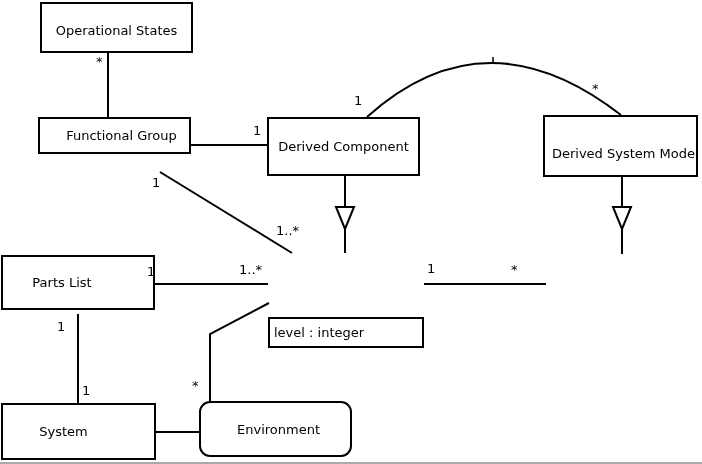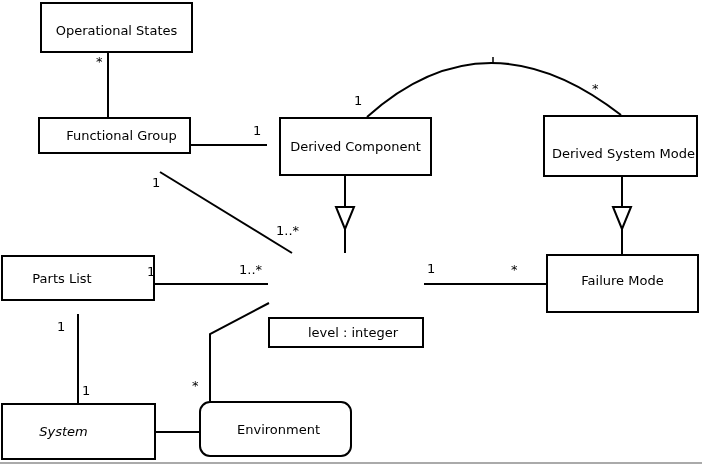--- a/index.html
+++ b/index.html
@@ -19,22 +19,22 @@
     border:2px solid #000;
     display:flex;
     align-items:center;
     justify-content:center;
     font-size:13px;
     line-height:15px;
     white-space:nowrap;
   }
   .node .lbl{display:block;}
   .attr-compartment{
-    justify-content:center;
-    padding-left:14px;
+    justify-content:flex-start;
+    padding-left:4px;
   }
   .mult{
     position:absolute;
     font-size:13px;
     line-height:15px;
     white-space:nowrap;
   }
   .bottom-edge{
     position:absolute;left:0;top:462px;width:702px;height:2px;
     background:#aaaaaa;
@@ -76,42 +76,39 @@
   </svg>
 
   <div class="node" style="left:40px;top:2px;width:153px;height:51px;">
     <span class="lbl" style="transform:translateY(3px);">Operational States</span>
   </div>
 
   <div class="node" style="left:38px;top:117px;width:153px;height:37px;">
     <span class="lbl" style="transform:translateX(7px);">Functional Group</span>
   </div>
 
-  <div class="node" style="left:267px;top:117px;width:153px;height:59px;margin-left:12px;">
+  <div class="node" style="left:267px;top:117px;width:153px;height:59px;">
     <span class="lbl">Derived Component</span>
   </div>
 
   <div class="node" style="left:543px;top:115px;width:155px;height:62px;">
     <span class="lbl" style="transform:translate(3px,7px);">Derived System Mode</span>
   </div>
 
-  <div class="node" style="left:1px;top:255px;width:154px;height:46px;">
+  <div class="node" style="left:1px;top:255px;width:154px;height:55px;">
     <span class="lbl" style="transform:translateX(-16px);">Parts List</span>
   </div>
 
   <div class="node attr-compartment" style="left:268px;top:317px;width:156px;height:31px;">
     <span class="lbl">level : integer</span>
   </div>
 
-  <div class="node" style="left:546px;top:254px;width:153px;height:59px;">
-    <span class="lbl" style="transform:translateY(-3px);">Failure Mode</span>
-  </div>
 
   <div class="node" style="left:1px;top:403px;width:155px;height:57px;">
-    <span class="lbl" style="transform:translateX(-15px);font-style:italic;">System</span>
+    <span class="lbl" style="transform:translateX(-15px);">System</span>
   </div>
 
   <div class="node" style="left:199px;top:401px;width:153px;height:56px;border-radius:11px;">
     <span class="lbl" style="transform:translateX(3px);">Environment</span>
   </div>
 
   <div class="mult" style="left:96px;top:54px;">*</div>
   <div class="mult" style="left:253px;top:123px;">1</div>
   <div class="mult" style="left:152px;top:175px;">1</div>
   <div class="mult" style="left:276px;top:223px;">1..*</div>

